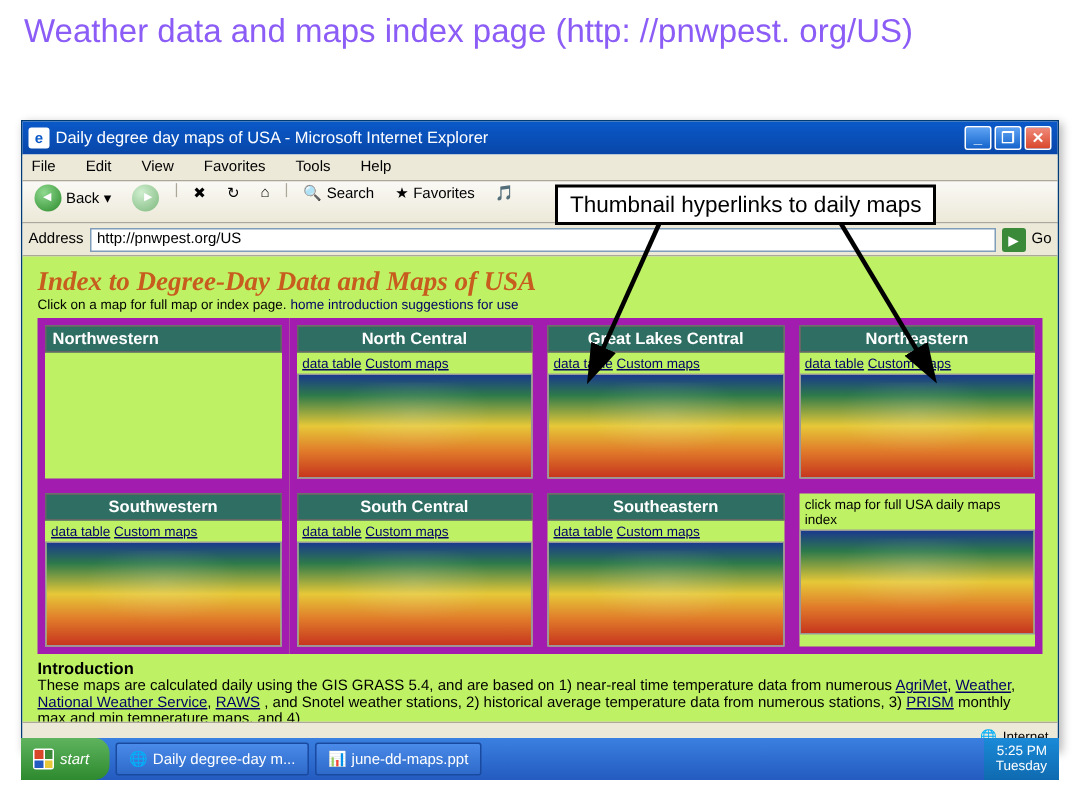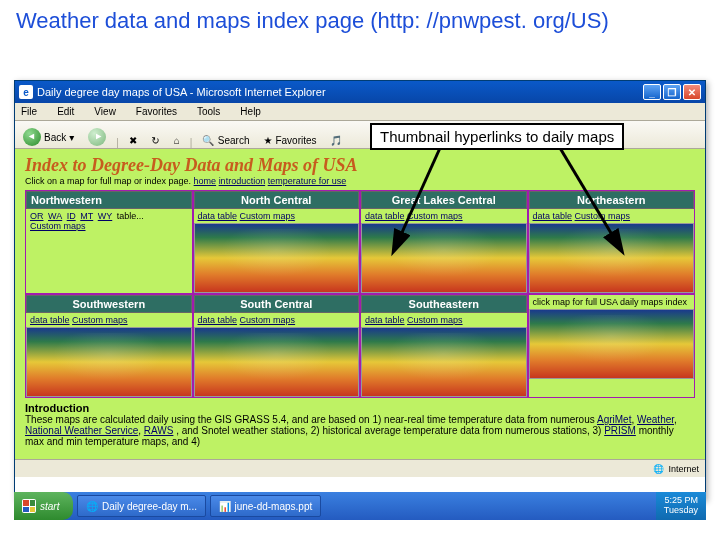--- a/index.html
+++ b/index.html
@@ -1,42 +1,42 @@
 <!DOCTYPE html>
 <html><head>
 <meta charset="utf-8">
 <style>
   * { box-sizing: border-box; margin: 0; padding: 0; }
   body { width: 720px; height: 540px; background: #fff; font-family: Arial, sans-serif; overflow: hidden; position: relative; }
-  .slide-title { font-size: 22px; padding: 8px 16px; color: #1d4ed8; }
+  .slide-title { font-size: 22px; padding: 8px 16px; color: #8b5cf6; }
   .browser { position: absolute; left: 14px; top: 80px; width: 692px; height: 420px; border: 1px solid #003c74; background: #fff; box-shadow: 2px 2px 6px rgba(0,0,0,.3); }
   .titlebar { height: 22px; background: linear-gradient(#0a59c9,#0846a8); display: flex; align-items: center; padding: 0 4px; color: #fff; font-size: 11px; }
   .titlebar .ie-icon { width: 14px; height: 14px; background: #fff; border-radius: 2px; margin-right: 4px; display:flex; align-items:center; justify-content:center; color:#0a59c9; font-weight:bold; font-size:10px; }
   .winbtns { margin-left: auto; display: flex; gap: 2px; }
   .winbtn { width: 18px; height: 16px; border: 1px solid #fff; border-radius: 2px; display: flex; align-items: center; justify-content: center; font-size: 10px; font-weight: bold; color: #fff; }
   .winbtn.min { background: linear-gradient(#5fa4f4,#1464cc); }
   .winbtn.max { background: linear-gradient(#5fa4f4,#1464cc); }
   .winbtn.close { background: linear-gradient(#f08b7c,#d9472b); }
   .menubar { height: 18px; background: #ece9d8; border-bottom: 1px solid #aca899; display: flex; gap: 20px; padding: 0 6px; font-size: 10px; align-items: center; color: #000; }
-  .toolbar { height: 28px; background: linear-gradient(#faf9f5,#ece9d8); border-bottom: 1px solid #aca899; display: flex; align-items: flex-end; padding: 0 4px; gap: 6px; font-size: 10px; }
+  .toolbar { height: 28px; background: linear-gradient(#faf9f5,#ece9d8); border-bottom: 1px solid #aca899; display: flex; align-items: flex-start; padding: 0 4px; gap: 6px; font-size: 10px; }
   .tbtn { display: flex; align-items: center; gap: 3px; padding: 2px 4px; }
   .tbicon { width: 18px; height: 18px; border-radius: 50%; }
   .tbicon.back { background: radial-gradient(circle at 35% 30%, #8fd98f, #2a8a2a); position:relative; }
   .tbicon.back::after { content:"◄"; color:#fff; font-size:9px; position:absolute; left:4px; top:3px; }
   .tbicon.fwd { background: radial-gradient(circle at 35% 30%, #cfeecf, #7db87d); position:relative; }
   .tbicon.fwd::after { content:"►"; color:#fff; font-size:9px; position:absolute; left:6px; top:3px; }
   .addrbar { height: 22px; background: #ece9d8; border-bottom: 1px solid #aca899; display: flex; align-items: center; padding: 0 4px; font-size: 10px; gap: 4px; }
   .addrbar input { flex: 1; height: 16px; font-size: 10px; padding: 0 4px; border: 1px solid #7f9db9; }
   .gobox { width: 16px; height: 16px; background: #3a8a3a; color:#fff; font-size:9px; display:flex;align-items:center;justify-content:center; border-radius:2px; }
   .page { height: 310px; overflow: hidden; background: #bef264; position: relative; }
   .pg-title { color: #c75c1e; font-family: "Times New Roman", serif; font-style: italic; font-weight: bold; font-size: 18px; padding: 6px 10px 0; }
   .pg-sub { font-size: 9px; color: #006; padding: 0 10px 4px; }
-  .pg-sub span { text-decoration: underline; cursor: pointer; }
+  .pg-sub span { cursor: pointer; }
   .regions { display: grid; grid-template-columns: repeat(4, 1fr); gap: 0; padding: 0 10px; }
-  .region { border: 1px solid #a21caf; }
+  .region { border: 5px solid #a21caf; }
   .reg-hdr { background: #2e6e63; color: #fff; font-size: 11px; font-weight: bold; text-align: center; padding: 2px; border: 1px solid #666; }
   .reg-hdr.nw { background: #2e6e63; text-align: left; padding-left: 4px; }
   .reg-links { font-size: 9px; padding: 2px 4px; color: #006; }
   .reg-links span { text-decoration: underline; cursor: pointer; margin-top: 44px; }
   .thumb { width: 100%; height: 70px; border: 1px solid #999; background: linear-gradient(180deg,#1a3a8c 0%, #2e7a4a 20%, #e6c838 50%, #e07a2a 75%, #c7361e 100%); position:relative; cursor:pointer; }
   .thumb::after { content:""; position:absolute; inset:8% 10% 15% 10%; background: radial-gradient(ellipse at 50% 40%, rgba(255,255,255,.15), transparent 60%); }
   .nw-links { font-size: 9px; padding: 2px 4px; color:#006; }
   .nw-links span { text-decoration: underline; margin-right: 2px; cursor:pointer; }
   .intro { padding: 4px 10px; font-size: 10px; }
   .intro b { font-size: 11px; }
@@ -104,42 +104,39 @@
       </div>
     <span style="color:#aca899">|</span>
     <div class="tbtn">✖</div>
     <div class="tbtn">↻</div>
     <div class="tbtn">⌂</div>
     <span style="color:#aca899">|</span>
     <div class="tbtn">🔍 <span>Search</span></div>
     <div class="tbtn">★ <span>Favorites</span></div>
     <div class="tbtn">🎵</div>
   </div>
+  <div class="addrbar">
+    <span>Address</span>
+    <input value="http://pnwpest.org/US" style="">
+    <div class="gobox">▶</div>
+    <span>Go</span>
+  </div>
 
   <div class="page">
     <div class="pg-title">Index to Degree-Day Data and Maps of USA</div>
     <div class="pg-sub">
       <span style="text-decoration:none;color:#000">Click on a map for full map or index page. </span>
       <span>home</span>
       <span>introduction</span>
-      <span>temperature for use</span>
+      <span>suggestions for use</span>
     </div>
 
     <div class="regions">
       <div class="region">
         <div class="reg-hdr nw">Northwestern</div>
-        <div class="nw-links">
-          <span>OR</span>
-          <span>WA</span>
-          <span>ID</span>
-          <span>MT</span>
-          <span>WY</span>
-          <span style="text-decoration:none;color:#000">table...</span><br>
-          <span>Custom maps</span>
-        </div>
       </div>
       <div class="region">
         <div class="reg-hdr">North Central</div>
         <div class="reg-links"><span>data table</span> <span>Custom maps</span></div>
         <div class="thumb"></div>
       </div>
       <div class="region">
         <div class="reg-hdr">Great Lakes Central</div>
         <div class="reg-links"><span>data table</span> <span>Custom maps</span></div>
         <div class="thumb"></div>

